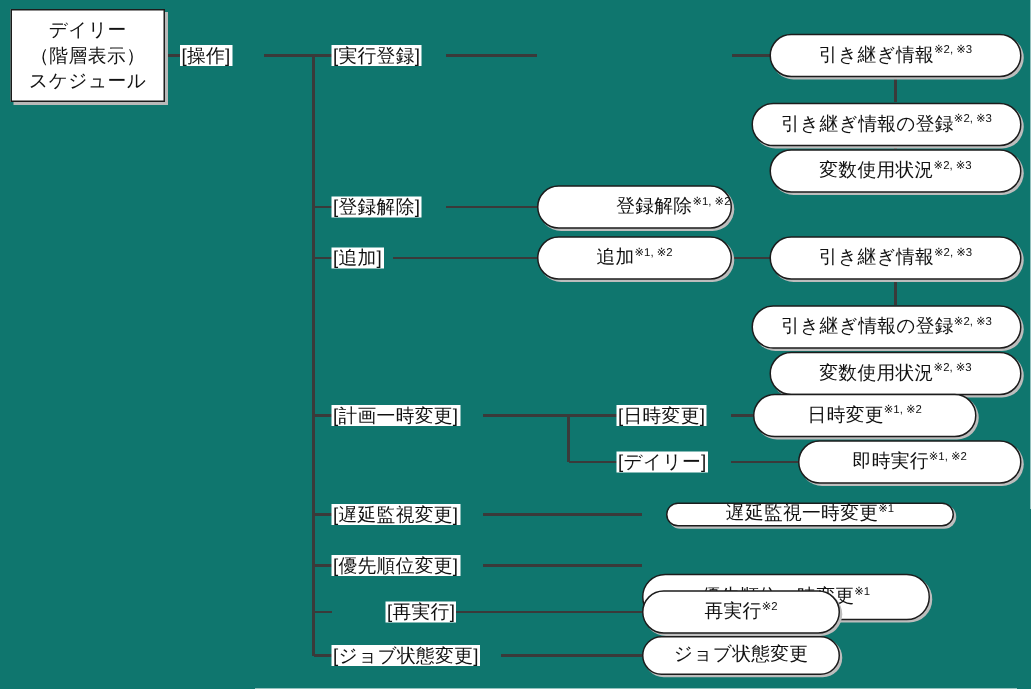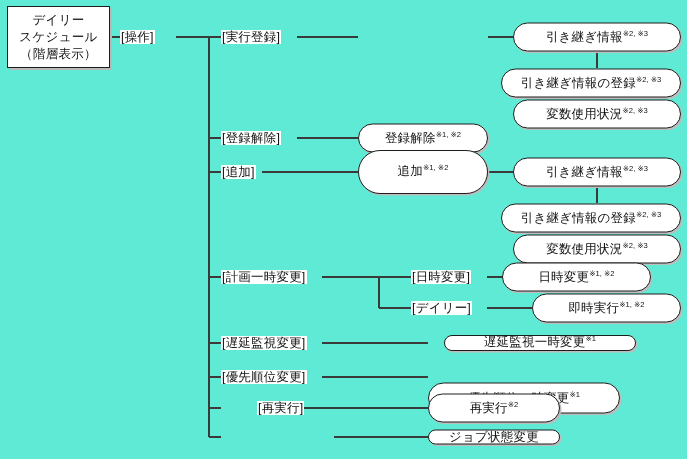--- a/index.html
+++ b/index.html
@@ -4,21 +4,21 @@
 <style>
   html, body {
     margin: 0;
     padding: 0;
     background: #ffffff;
   }
   #canvas {
     position: relative;
     width: 687px;
     height: 459px;
-    background: #5eead4;
+    background: #0f766e;
     font-family: "Liberation Sans", "DejaVu Sans", sans-serif;
     overflow: hidden;
   }
   svg.wires {
     position: absolute;
     left: 0; top: 0;
     width: 687px;
     height: 459px;
     pointer-events: none;
   }
@@ -135,51 +135,52 @@
       <line x1="322" y1="377" x2="428" y2="377"></line>
 
       <line x1="272" y1="408" x2="428" y2="408"></line>
 
       <line x1="334" y1="437" x2="428" y2="437"></line>
     </g>
   </svg>
 
   <div class="root-node" style="left:7px; top:6px; width:103px; height:62px;">
     <span class="root-line">デイリー</span>
+    <span class="root-line">（階層表示）</span>
     <span class="root-line">スケジュール</span>
-    <span class="root-line">（階層表示）</span>
   </div>
 
   <div class="bracket" style="left:120px; top:37px;">[操作]</div>
 
   <div class="bracket" style="left:221px; top:37px;">[実行登録]</div>
 
   <div class="bracket" style="left:221px; top:138px;">[登録解除]</div>
 
   <div class="bracket" style="left:221px; top:172px;">[追加]</div>
 
   <div class="bracket" style="left:221px; top:277px;">[計画一時変更]</div>
 
   <div class="bracket" style="left:221px; top:343px;">[遅延監視変更]</div>
 
   <div class="bracket" style="left:221px; top:377px;">[優先順位変更]</div>
 
   <div class="bracket" style="left:221px; top:408px;margin-left:36px;">[再実行]</div>
 
+  <div class="bracket" style="left:221px; top:437px;">[ジョブ状態変更]</div>
 
   <div class="bracket" style="left:411px; top:277px;">[日時変更]</div>
 
   <div class="bracket" style="left:411px; top:308px;">[デイリー]</div>
 
 
-  <div class="pill" style="left:358px; top:138px; width:130px; height:29px;">
+  <div class="pill" style="left:358px; top:138px; width:130px; height:29px;justify-content:flex-end;">
     <span class="pill-text"><span>登録解除</span><span class="sup">※1, ※2</span></span>
   </div>
 
-  <div class="pill" style="left:358px; top:172px; width:130px; height:44px;">
+  <div class="pill" style="left:358px; top:172px; width:130px; height:29px;">
     <span class="pill-text"><span>追加</span><span class="sup">※1, ※2</span></span>
   </div>
 
   <div class="pill" style="left:513px; top:37px; width:168px; height:29px;">
     <span class="pill-text"><span>引き継ぎ情報</span><span class="sup">※2, ※3</span></span>
   </div>
 
   <div class="pill" style="left:501px; top:83px; width:180px; height:29px;">
     <span class="pill-text"><span>引き継ぎ情報の登録</span><span class="sup">※2, ※3</span></span>
   </div>
@@ -213,17 +214,17 @@
   </div>
 
   <div class="pill" style="left:428px; top:398px; width:192px; height:31px;text-align:center;">
     <span class="pill-text"><span>優先順位一時変更</span><span class="sup">※1</span></span>
   </div>
 
   <div class="pill" style="left:428px; top:408px; width:132px; height:29px;">
     <span class="pill-text"><span>再実行</span><span class="sup">※2</span></span>
   </div>
 
-  <div class="pill" style="left:428px; top:437px; width:132px; height:15px;">
+  <div class="pill" style="left:428px; top:437px; width:132px; height:26px;">
     <span class="pill-text"><span>ジョブ状態変更</span><span class="sup"></span></span>
   </div>
 
 </div>
 
 </body></html>

